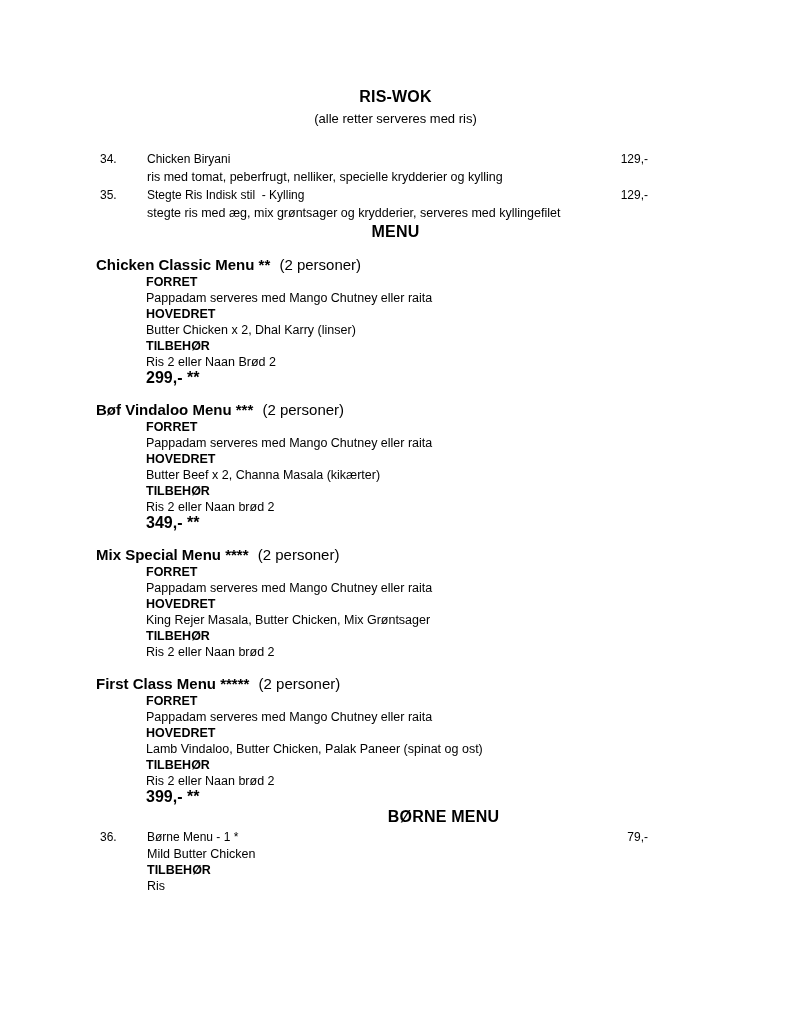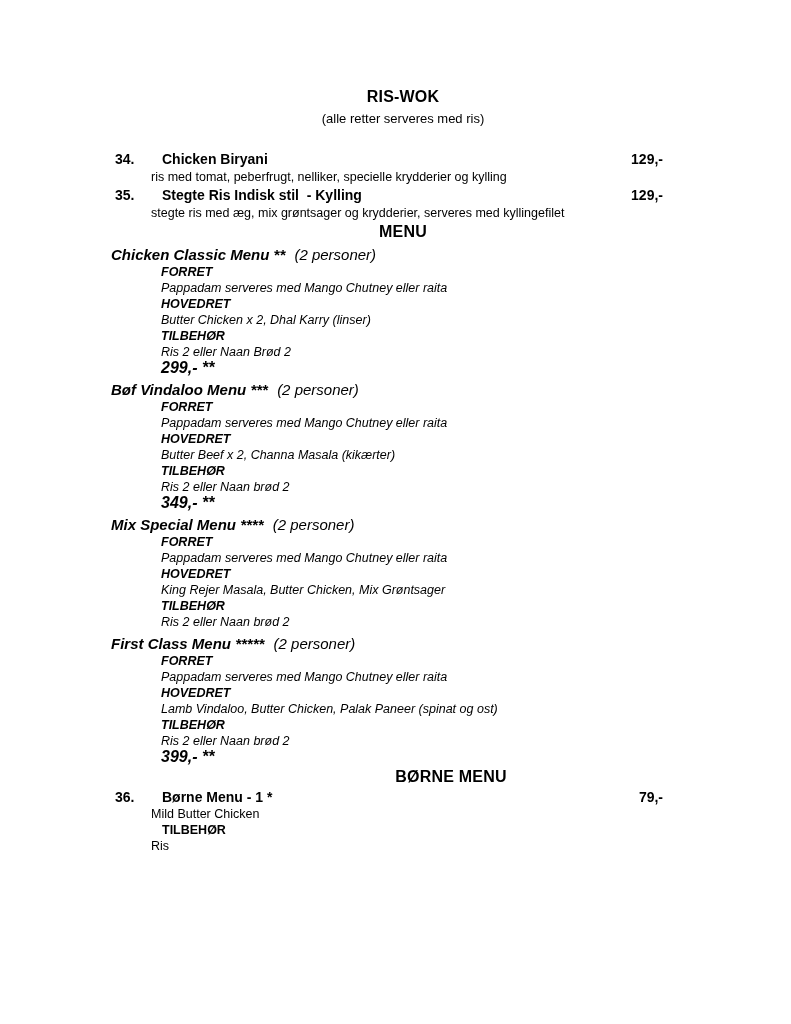--- a/index.html
+++ b/index.html
@@ -14,21 +14,20 @@
     font-family: "Liberation Sans", sans-serif;
     overflow: hidden;
   }
   .page {
     position: relative;
     width: 791px;
     height: 1024px;
     box-sizing: border-box;
     padding-top: 87px;
     background: #ffffff;
-    padding-left: 15px;
   }
   .center-heading {
     width: 100%;
     text-align: center;
     font-weight: bold;
     font-size: 16px;
     line-height: 19px;
     letter-spacing: 0.2px;
   }
   .center-subheading {
@@ -39,39 +38,38 @@
     margin-top: 3px;
   }
   .items {
     margin-left: 100px;
     width: 548px;
   }
   .items.riswok { margin-top: 22px; }
   .item-row {
     display: flex;
     align-items: baseline;
-    font-weight: bold;
-    font-size: 14px;
+    font-weight: normal;
+    font-size: 12px;
     line-height: 18px;
     justify-content: center;
   }
   .item-num { width: 47px; flex: 0 0 47px; }
   .item-name { flex: 1 1 auto; white-space: pre-wrap; }
   .item-price { flex: 0 0 auto; text-align: right; }
   .item-desc {
-    margin-left: 36px;
+    margin-left: 47px;
     font-size: 12.5px;
     line-height: 18px;
   }
   .menu-heading { }
   .menu-block {
     margin-left: 96px;
-    margin-top: 5px;
+    margin-top: 15px;
     width: 560px;
-    font-style: italic;
   }
   .menu-title-row {
     font-size: 15px;
     line-height: 18px;
   }
   .menu-title { font-weight: bold; }
   .menu-note { font-weight: normal; margin-left: 5px; }
   .menu-lines { margin-left: 50px; }
   .course-label {
     font-weight: bold;

